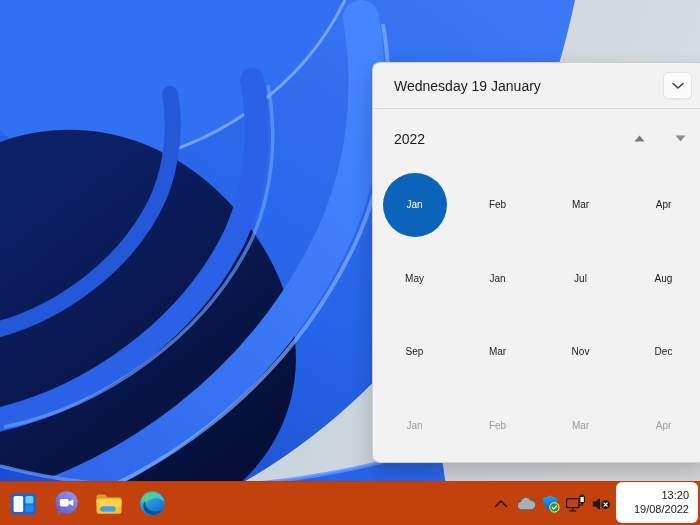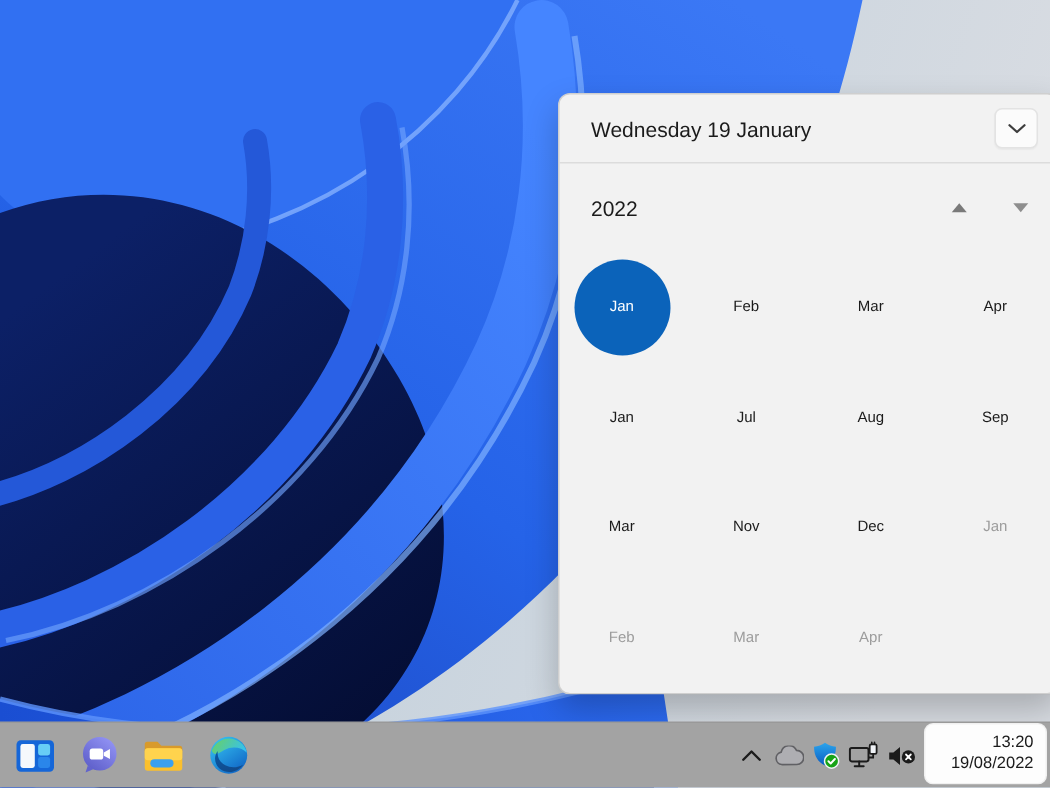--- a/index.html
+++ b/index.html
@@ -60,21 +60,21 @@
     display:flex; align-items:center; justify-content:center;
   }
   .month-cell.selected .month-inner {
     background:var(--accent,#0b63ba); color:#ffffff;
   }
   .month-cell.muted { color:var(--muted-text,#9c9c9c); }
 
   
   .taskbar {
     position:absolute; left:0; right:0; bottom:0; height:44px;
-    background:#a3a3a3;
+    background:#c2410c;
     border-top:1px solid rgba(0,0,0,0.06);
   }
   .taskbar-apps {
     position:absolute; left:8px; top:0; bottom:0;
     display:flex; align-items:center; gap:13px;
   }
   .app-btn {
     width:30px; height:36px; border:none; background:transparent;
     display:flex; align-items:center; justify-content:center;
     border-radius:4px; cursor:default;
@@ -180,20 +180,23 @@
         <div class="month-cell">
           <div class="month-inner">Feb</div>
         </div>
         <div class="month-cell">
           <div class="month-inner">Mar</div>
         </div>
         <div class="month-cell">
           <div class="month-inner">Apr</div>
         </div>
         <div class="month-cell">
+          <div class="month-inner">May</div>
+        </div>
+        <div class="month-cell">
           <div class="month-inner">Jan</div>
         </div>
         <div class="month-cell">
           <div class="month-inner">Jul</div>
         </div>
         <div class="month-cell">
           <div class="month-inner">Aug</div>
         </div>
         <div class="month-cell">
           <div class="month-inner">Sep</div>

